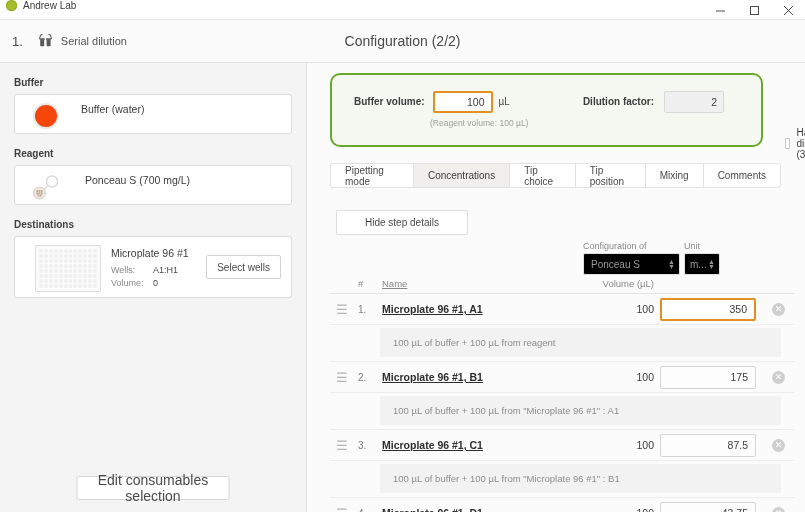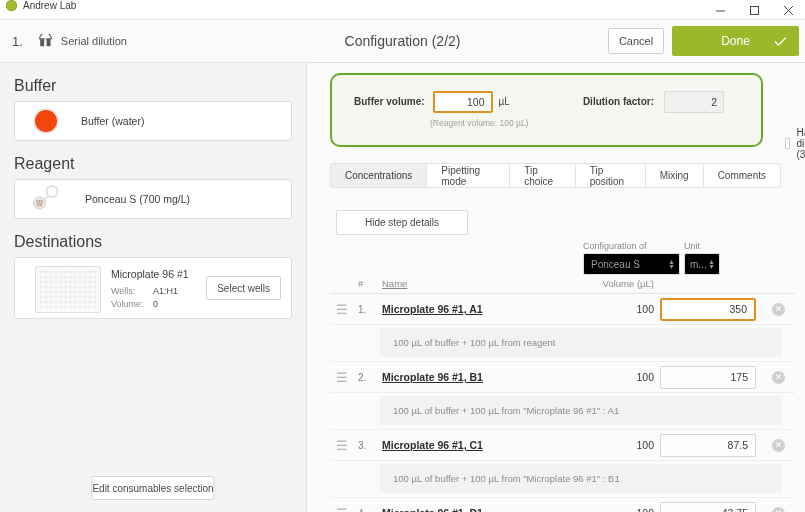--- a/index.html
+++ b/index.html
@@ -67,26 +67,26 @@
 
   
   .left-panel {
     width: 307px; flex: 0 0 307px;
     background: #f4f4f4;
     border-right: 1px solid #e0e0e0;
     padding: 10px 14px 0 14px;
     position: relative;
   }
   .section-title {
-    font-size: 16px; font-weight: normal; color: #3f3f3f;
+    font-size: 10px; font-weight: bold; color: #3f3f3f;
     margin: 4px 0 6px 0;
   }
   .card {
     background: #fff; border: 1px solid #dcdcdc; border-radius: 3px;
-    display: flex; align-items: center;
+    display: flex; align-items: flex-start;
     padding: 8px 10px; margin-bottom: 14px;
   }
   .card.buffer-card { height: 40px; }
   .card.reagent-card { height: 40px; }
   .card.dest-card { height: 62px; align-items: flex-start; padding: 8px; }
   .vial-icon {
     width: 26px; height: 26px; border-radius: 50%;
     background: #f4460b; border: 2px solid #e6e6e6; flex: 0 0 auto;
     margin-left: 8px;
   }
@@ -111,21 +111,21 @@
     height: 24px; padding: 0 10px;
     background: #fff; border: 1px solid #d2d2d2; border-radius: 2px;
     font-size: 10px; color: #4a4a4a; cursor: pointer;
     display: flex; align-items: center; justify-content: center;
   }
   .btn-edit-consumables {
     position: absolute; left: 50%; transform: translateX(-50%);
     bottom: 12px;
     height: 24px; padding: 0 0;
     background: #fff; border: 1px solid #d6d6d6; border-radius: 2px;
-    font-size: 10px; color: #4a4a4a; cursor: pointer;
+    font-size: 14px; color: #4a4a4a; cursor: pointer;
     display: flex; align-items: center; justify-content: center;
   }
 
   
   .right-panel {
     flex: 1 1 auto; background: #fbfbfb;
     padding: 10px 10px 0 23px; position: relative; overflow: hidden;
   }
   .green-box {
     border: 2px solid #6aa82c; border-radius: 10px;
@@ -269,31 +269,20 @@
     <svg width="17" height="15" viewBox="0 0 17 15">
       <path d="M2.5 5 A6 6 0 0 1 14.5 5" fill="none" stroke="#666" stroke-width="1.2"></path>
       <rect x="3.2" y="5.2" width="4" height="7" rx="0.6" fill="#5a5a5a"></rect>
       <rect x="9.6" y="5.2" width="4" height="7" rx="0.6" fill="#5a5a5a"></rect>
       <rect x="2.6" y="4.2" width="5.2" height="1.6" rx="0.5" fill="#5a5a5a"></rect>
       <rect x="9.0" y="4.2" width="5.2" height="1.6" rx="0.5" fill="#5a5a5a"></rect>
     </svg>
   </div>
   <div class="step-label">Serial dilution</div>
   <div class="header-title">Configuration (2/2)</div>
-  <div class="header-actions">
-    <button class="btn-cancel">Cancel</button>
-    <button class="btn-done">
-      <span>Done</span>
-      <span class="check">
-        <svg width="13" height="11" viewBox="0 0 13 11">
-            <polyline points="1,5.5 4.5,9 12,1.5" fill="none" stroke="#fff" stroke-width="1.4"></polyline>
-          </svg>
-      </span>
-    </button>
-  </div>
 </div>
 
 <div class="body-wrap">
 
   <div class="left-panel">
 
     <div class="section-title">Buffer</div>
     <div class="card buffer-card">
       <div class="vial-icon"></div>
       <div class="card-label">Buffer (water)</div>
@@ -451,22 +440,22 @@
       </div>
       <div class="hint">(Reagent volume: 100 µL)</div>
       <div class="halflog">
         <span class="cbox"></span>
         <span class="halflog-label">Half-log dilution (3.16)</span>
       </div>
     </div>
 
     
     <div class="tabs" id="tabs">
+        <div class="tab">Pipetting mode</div>
         <div class="tab active">Concentrations</div>
-        <div class="tab">Pipetting mode</div>
         <div class="tab">Tip choice</div>
         <div class="tab">Tip position</div>
         <div class="tab">Mixing</div>
         <div class="tab">Comments</div>
       </div>
 
     
     <button class="btn-hide-details">Hide step details</button>
 
     

